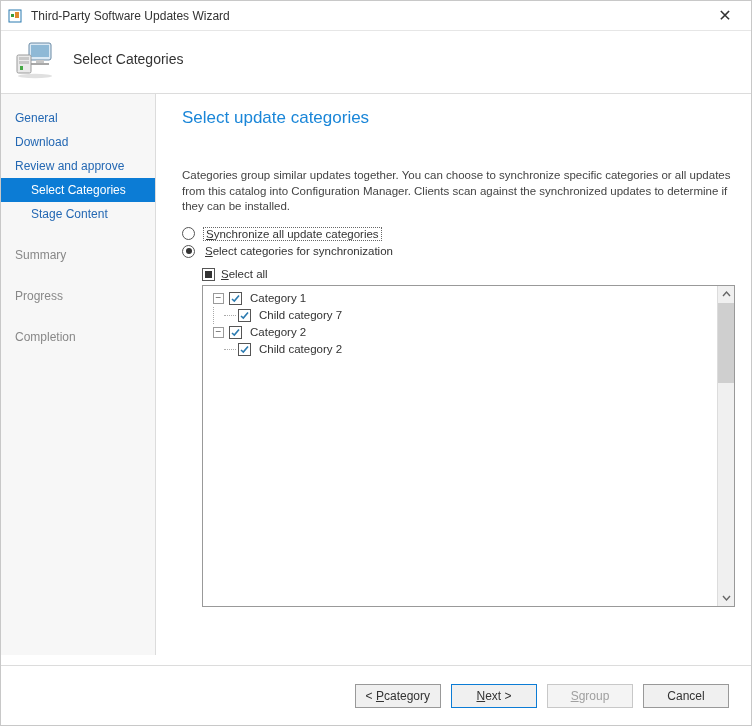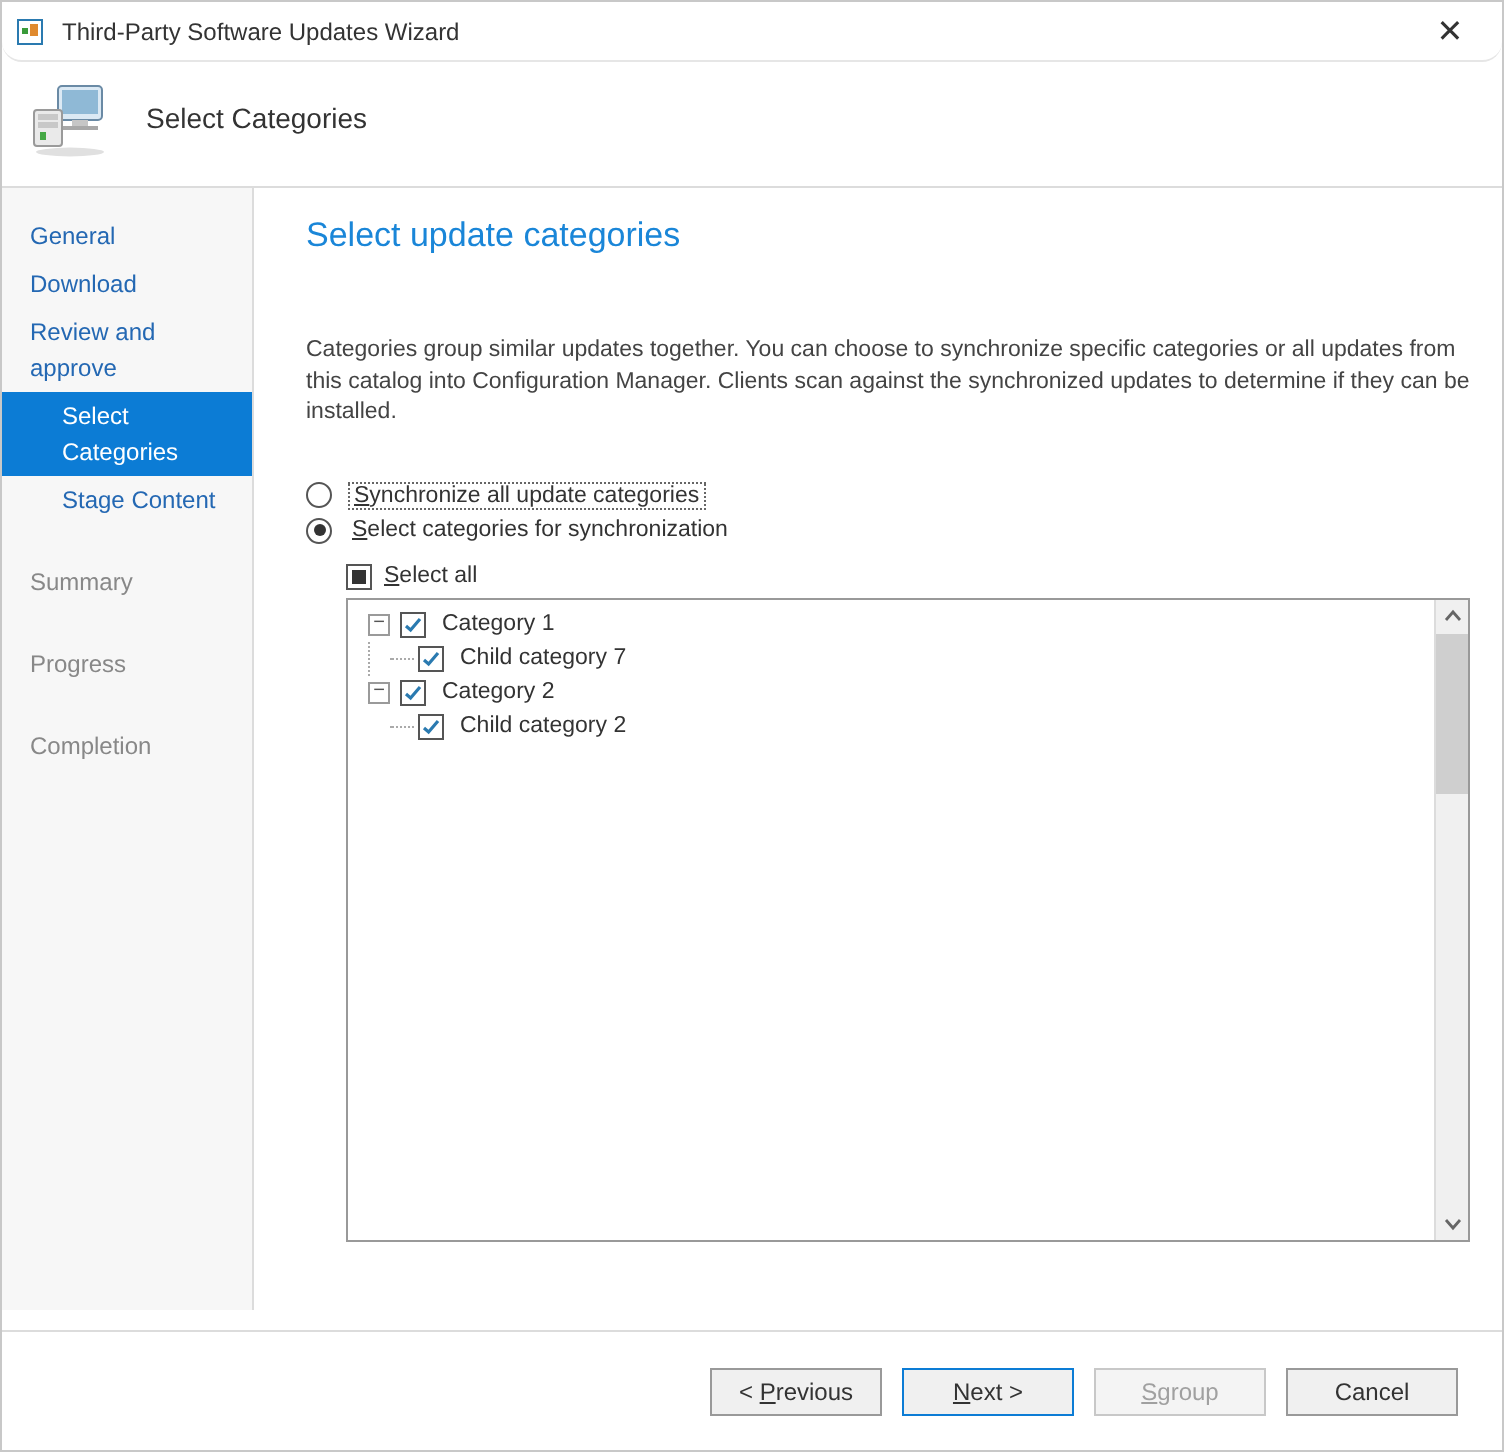--- a/index.html
+++ b/index.html
@@ -15,21 +15,20 @@
     border: 1px solid #c8c8c8;
     overflow:hidden;
   }
   
   .titlebar {
     height: 30px;
     display:flex;
     align-items:center;
     padding: 0 6px;
     border-bottom: 1px solid #e6e6e6;
-    border-radius: 10px;
   }
   .titlebar .sysicon {
     width:16px; height:16px;
     margin-right:8px;
     display:flex; align-items:center; justify-content:center;
   }
   .titlebar .title { flex:1; font-size:12px; color:#333; }
   .titlebar .closebtn {
     width:40px; height:28px;
     display:flex; align-items:center; justify-content:center;
@@ -47,21 +46,21 @@
   .header .bigicon { width:44px; height:40px; margin-right:14px; }
   .header .steptitle { font-size:14px; color:#333; }
 
   
   .body {
     display:flex;
     height: 562px;
     border-top: 1px solid #dcdcdc;
   }
   .sidebar {
-    width: 126px;
+    width: 155px;
     background: #f7f7f7;
     border-right: 1px solid #dcdcdc;
     padding-top: 12px;
   }
   .navitem {
     padding: 3px 8px 3px 14px;
     color: #2468b3;
     font-size: 12px;
     cursor: default;
     line-height:18px;
@@ -78,21 +77,21 @@
   .pagetitle {
     color:#1a86d8;
     font-size: 17px;
     font-weight: 400;
     margin-bottom: 40px;
   }
   .desc {
     font-size:11.5px;
     color:#444;
     line-height:1.35;
-    margin-bottom: 26px;
+    margin-bottom: 12px;
   }
   .radio-row {
     display:flex;
     margin: 4px 0;
     font-size:11.5px;
   }
   .radio-outer {
     width:13px; height:13px;
     border:1px solid #555;
     border-radius:50%;
@@ -331,20 +330,20 @@
           <svg width="9" height="9" viewBox="0 0 9 9">
               <polyline points="1,3 4.5,7 8,3" fill="none" stroke="#666" stroke-width="1.4"></polyline>
             </svg>
         </div>
       </div>
     </div>
   </div>
 </div>
 
 <div class="footer">
-  <div class="btn">&lt;&nbsp;<span class="accel">P</span><span>revious</span></div>
+  <div class="btn">&lt;&nbsp;<span class="accel">P</span><span>category</span></div>
   <div class="btn default"><span class="accel">N</span><span>ext</span>&nbsp;&gt;</div>
   <div class="btn disabled">
       <span class="accel">S</span>
       <span>group</span>
     </div>
   <div class="btn">Cancel</div>
 </div>
 
 </body></html>

